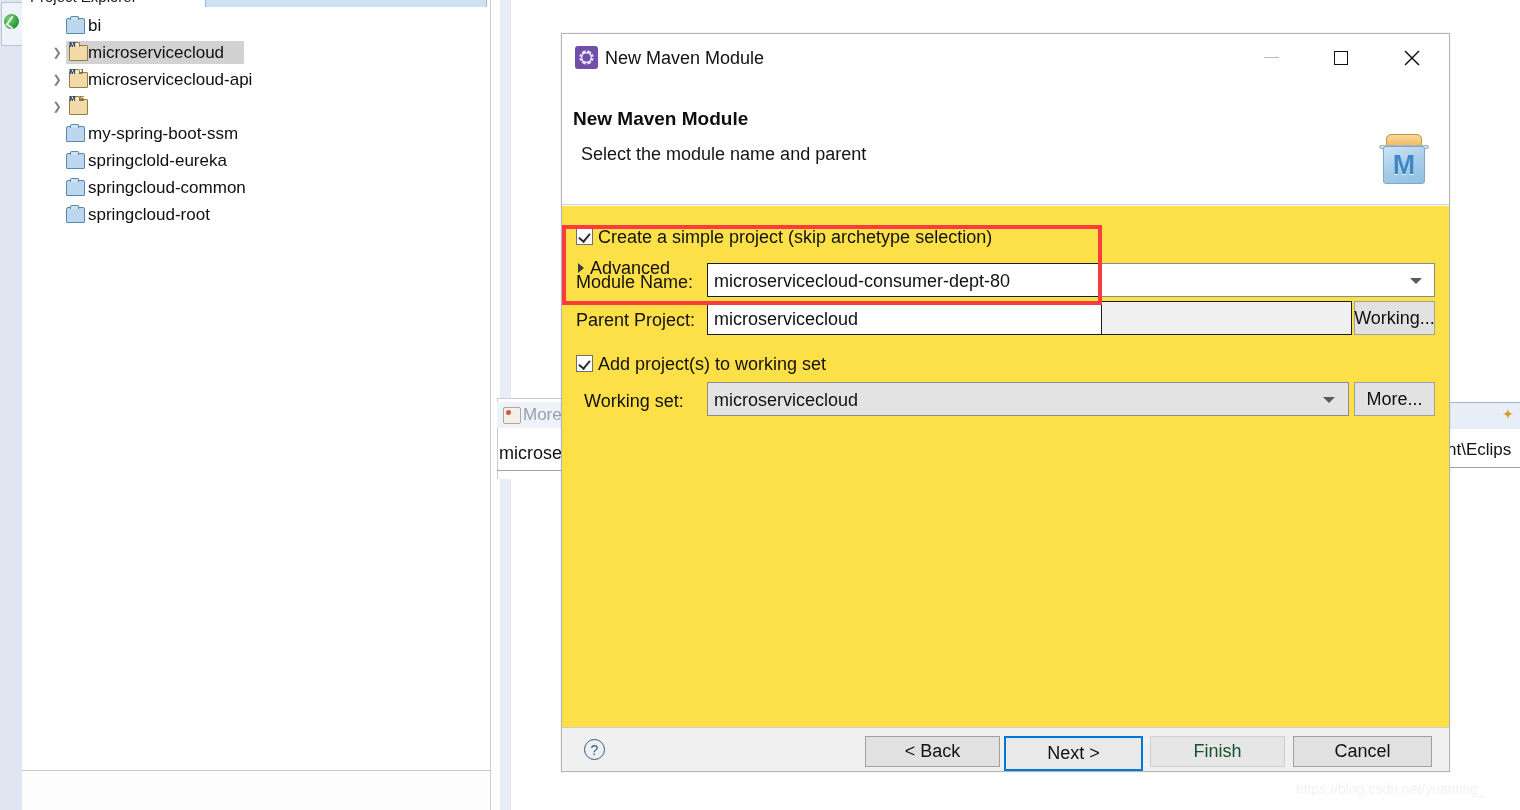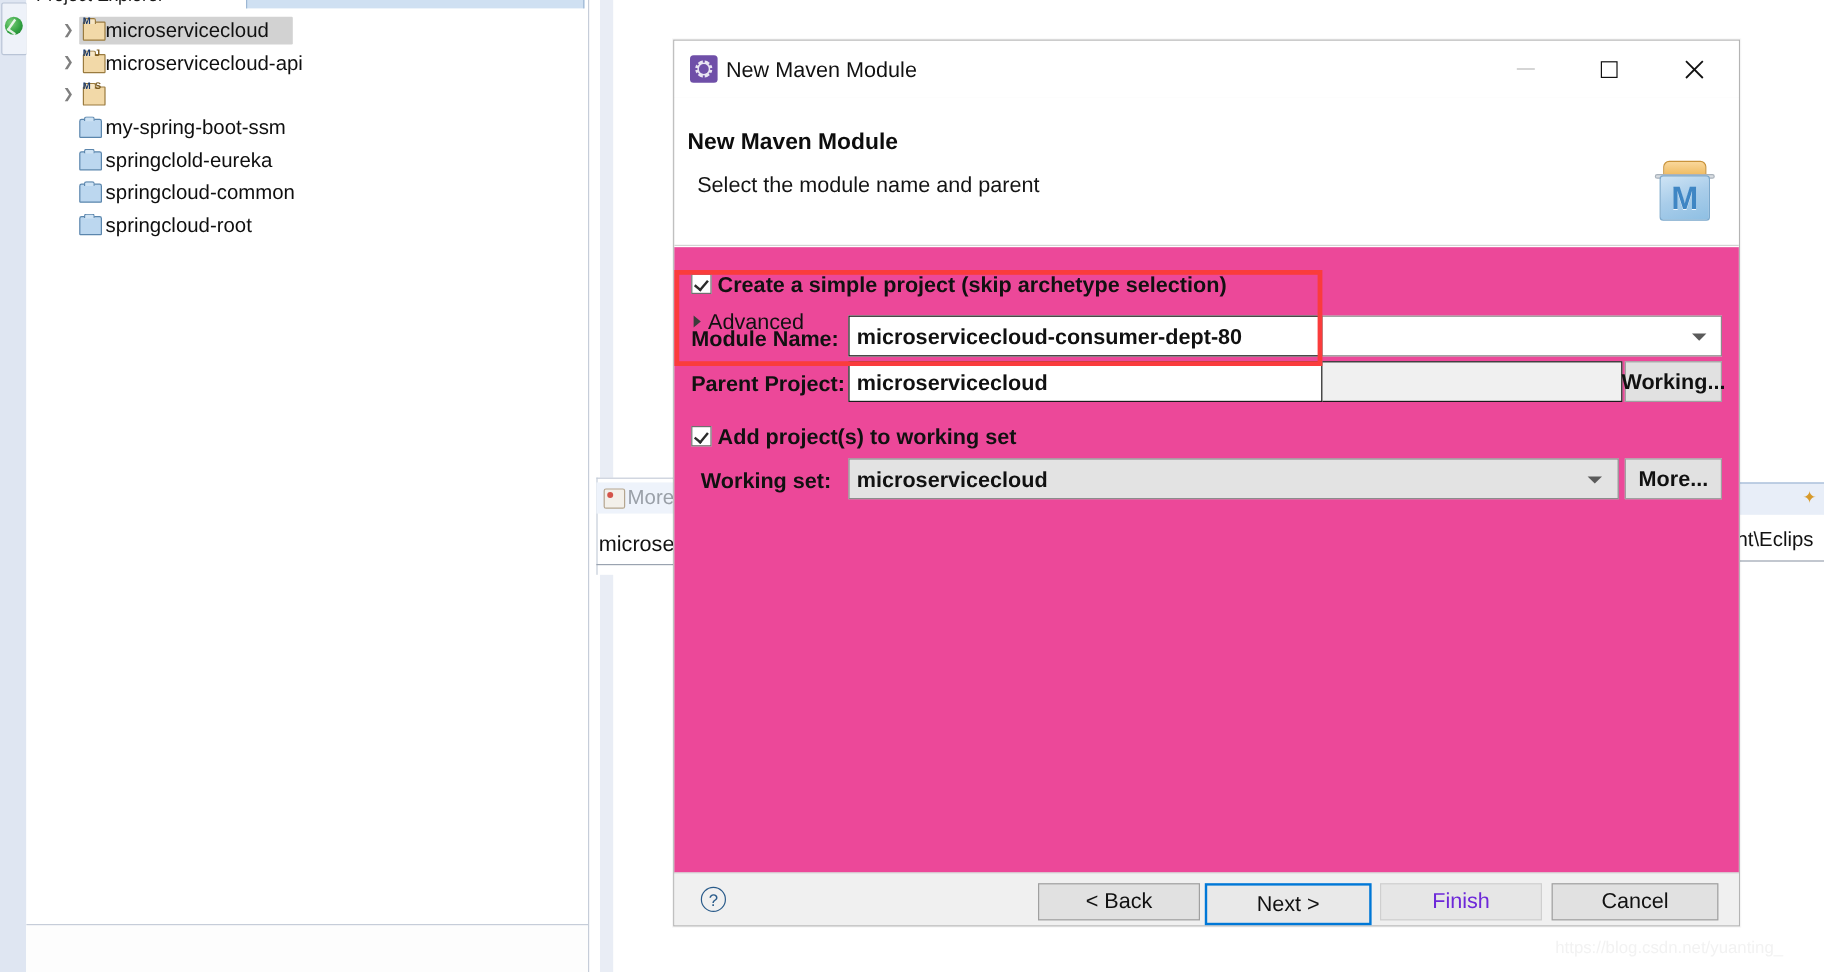--- a/index.html
+++ b/index.html
@@ -81,41 +81,41 @@
 
   .maven-logo{position:absolute;left:815px;top:49px;width:54px;height:55px;}
   .ml-body{position:absolute;left:6px;top:16px;width:42px;height:38px;border-radius:3px;
     background:linear-gradient(160deg,#cfe4f5 0%,#a9cdea 48%,#8ebfe3 100%);border:1px solid #7ba8cc;box-sizing:border-box;}
   .ml-lid{position:absolute;left:9px;top:4px;width:36px;height:14px;border-radius:5px 5px 2px 2px;
     background:linear-gradient(180deg,#f9d79a 0%,#eeb85b 100%);border:1px solid #c9933a;box-sizing:border-box;}
   .ml-bar{position:absolute;left:2px;top:15px;width:50px;height:4px;border-radius:2px;background:#d8dde2;border:1px solid #a9b2bb;box-sizing:border-box;}
   .ml-M{position:absolute;left:6px;top:20px;width:42px;text-align:center;font-size:27px;font-weight:bold;color:#3f86c4;line-height:30px;
     text-shadow:0 1px 0 rgba(255,255,255,.85);}
 
-  .dlg-body{position:absolute;left:0;top:172px;width:887px;height:521px;background:#ec4899;font-weight:bold;}
+  .dlg-body{position:absolute;left:0;top:172px;width:887px;height:521px;background:#fde047;}
   .dlg-body-sep{position:absolute;left:0;top:693px;width:887px;height:1px;background:#cfcfcf;}
   .dlg-footer{position:absolute;left:0;top:694px;width:887px;height:43px;background:#f0f0f0;}
 
   .chk{position:absolute;width:17px;height:17px;background:#fff;border:1px solid #6f6f6f;box-sizing:border-box;}
   .chk:after{content:"";position:absolute;left:4px;top:2px;width:5px;height:9px;border-right:2px solid #2a2a2a;border-bottom:2px solid #2a2a2a;transform:rotate(40deg);}
   .chk-label{position:absolute;font-size:18px;color:#111;white-space:nowrap;line-height:19px;}
 
   .field-label{position:absolute;font-size:18px;color:#111;white-space:nowrap;line-height:20px;}
 
   .txtbox{position:absolute;background:#ffffff;border:1px solid #1c1c1c;box-sizing:border-box;}
   .txtbox-ro{background:#f0f0f0;}
   .txtval{position:absolute;font-size:18px;color:#111;line-height:20px;white-space:nowrap;}
 
   .combo-outer{position:absolute;border:1px solid #8c8c8c;background:#ffffff;box-sizing:border-box;}
   .combo-grey{background:#e3e3e3;}
   .chev{position:absolute;width:0;height:0;border-left:6px solid transparent;border-right:6px solid transparent;border-top:6px solid #5a5a5a;}
 
   .btn{position:absolute;background:#e1e1e1;border:1px solid #a0a0a0;box-sizing:border-box;
     font-size:18px;color:#111;display:flex;align-items:center;justify-content:center;}
-  .btn-disabled{color:#6d28d9;background:#e6e6e6;border-color:#cfcfcf;}
+  .btn-disabled{color:#14532d;background:#e6e6e6;border-color:#cfcfcf;}
   .btn-default{border:2px solid #0078d7;background:#e9e9e9;}
 
   .adv{position:absolute;left:575px;top:397px;font-size:18px;color:#111;white-space:nowrap;}
   .adv-tri{position:absolute;left:-12px;top:5px;width:0;height:0;border-top:5px solid transparent;border-bottom:5px solid transparent;border-left:6px solid #3b3b3b;}
 
   .help-icon{position:absolute;left:583px;top:721px;width:21px;height:21px;border:1.4px solid #2a5b8a;border-radius:50%;
     color:#2a5b8a;font-size:14px;display:flex;align-items:center;justify-content:center;box-sizing:border-box;}
 
   .redbox{position:absolute;left:562px;top:225px;width:540px;height:80px;border:4px solid #fa3c3c;box-sizing:border-box;pointer-events:none;}
 
@@ -133,20 +133,24 @@
 
   <div class="explorer">
     <div class="explorer-tabbar">
 
       <div class="tab-active">Project Explorer</div>
       <div class="tab-other"></div>
     </div>
 
     <div class="tree">
 
+      <div class="tree-row">
+        <div class="tree-icon ic-folder" style="left:44px;"></div>
+        <div class="tree-label" style="left:66px;">bi</div>
+      </div>
 
       <div class="tree-row">
         <div class="tree-sel" style="left:44px;width:178px;"></div>
         <div class="tree-arrow">❯</div>
         <div class="tree-icon ic-mfolder" style="left:47px;">
           <div class="ic-m-badge">M</div>
         </div>
         <div class="tree-label" style="left:66px;color:#111;">microservicecloud</div>
       </div>
 

